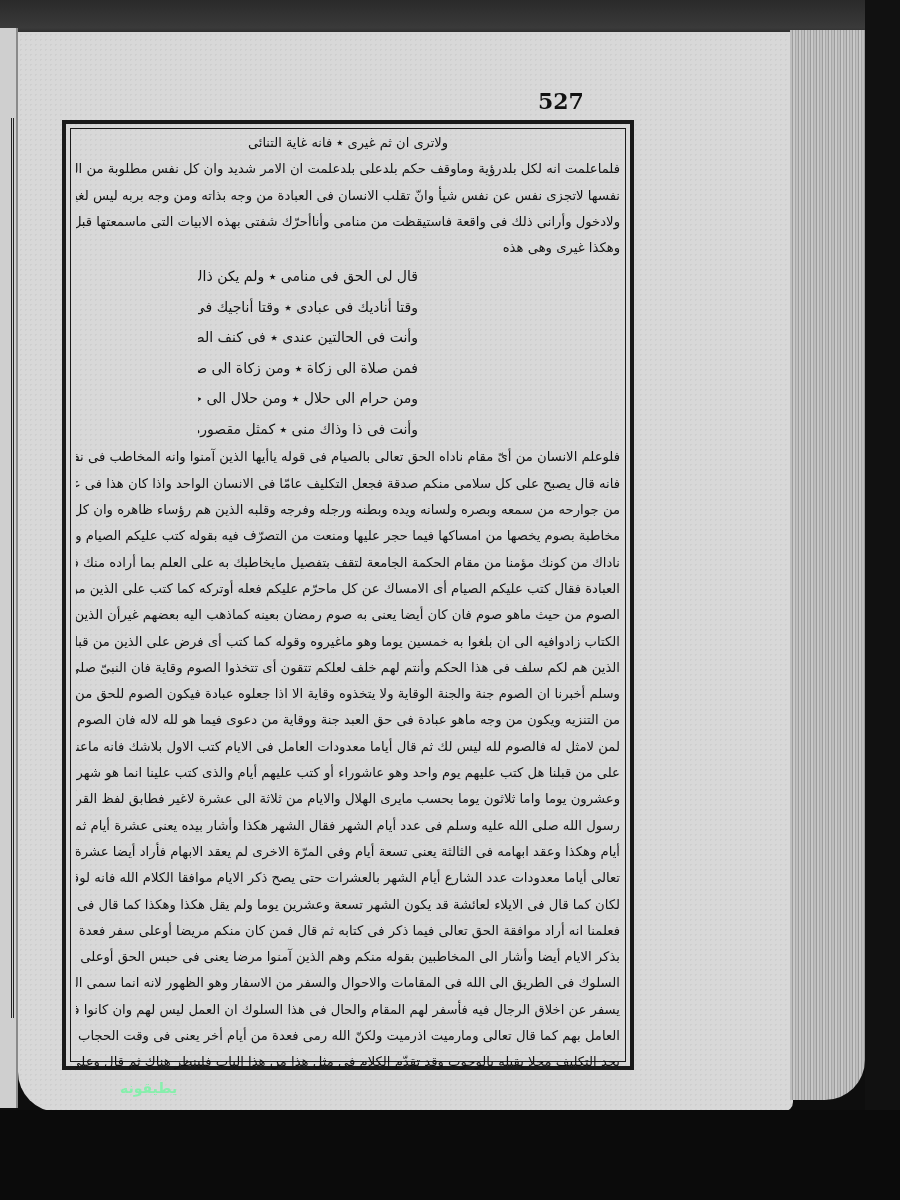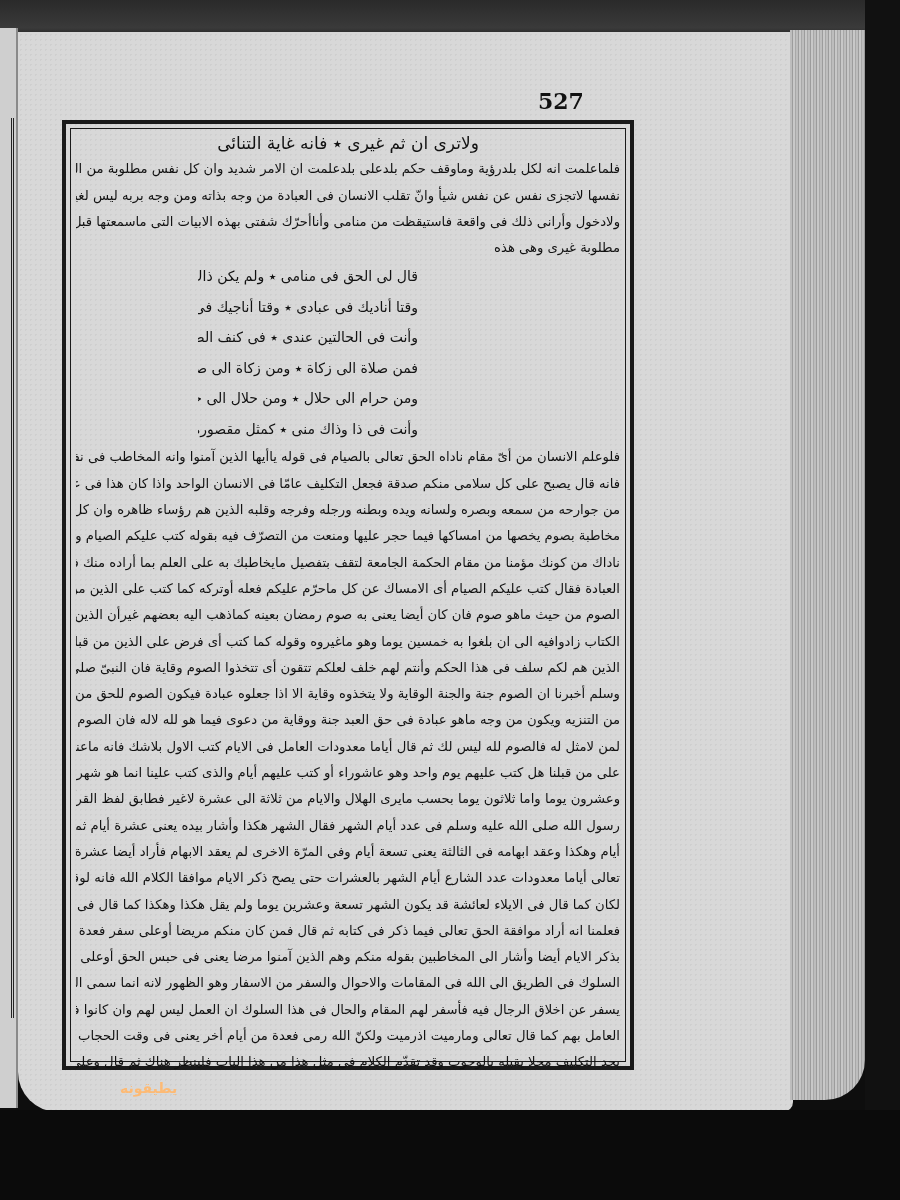--- a/index.html
+++ b/index.html
@@ -12,24 +12,24 @@
   .page-edges{position:absolute;left:790px;top:30px;width:75px;height:1070px;
     background:repeating-linear-gradient(90deg,#bdbdbd 0 2px,#9c9c9c 2px 3px,#c8c8c8 3px 5px,#a8a8a8 5px 6px);
     border-bottom-right-radius:40px;}
   .cover-right{position:absolute;left:865px;top:0;width:35px;height:1200px;background:#111;}
   .bottom-dark{position:absolute;left:0;top:1110px;width:900px;height:90px;background:#0b0b0b;}
   .page-number{position:absolute;left:538px;top:88px;font-size:22px;font-weight:bold;color:#111;direction:rtl;}
   .frame{position:absolute;left:62px;top:120px;width:572px;height:950px;border:4px solid #1a1a1a;box-sizing:border-box;}
   .frame-inner{position:absolute;left:4px;top:4px;right:4px;bottom:4px;border:1.5px solid #1a1a1a;}
   .text-block{position:absolute;left:10px;right:10px;top:6px;direction:rtl;text-align:justify;color:#111;font-size:13.2px;line-height:26.3px;font-family:"DejaVu Sans",sans-serif;}
   .line{white-space:nowrap;overflow:hidden;text-align:justify;text-align-last:justify;height:26.3px;}
-  .heading{text-align:left;text-align-last:center;font-size:17px;}
+  .heading{text-align:left;text-align-last:center;font-size:13px;}
   .poem{width:220px;margin-right:auto;margin-left:auto;position:relative;left:-40px;}
   .poem .line{text-align-last:justify;font-size:14px;line-height:30.5px;height:30.5px;}
-  .catchword{position:absolute;left:120px;top:1080px;font-size:14px;font-weight:bold;color:#fdba74;direction:rtl;font-family:"DejaVu Sans",sans-serif;}
+  .catchword{position:absolute;left:120px;top:1080px;font-size:14px;font-weight:bold;color:#86efac;direction:rtl;font-family:"DejaVu Sans",sans-serif;}
 </style>
 </head>
 <body>
 
 <div class="top-edge"></div>
 <div class="left-page">
     <div class="lframe"></div>
   </div>
 <div class="page"></div>
 <div class="page-edges"></div>
@@ -38,21 +38,21 @@
 
 <div class="page-number">527</div>
 
 <div class="frame">
   <div class="frame-inner"></div>
   <div class="text-block">
     <div class="line heading">ولاترى ان ثم غيرى ٭ فانه غاية التنائى</div>
     <div class="line">فلماعلمت انه لكل بلدرؤية وماوقف حكم بلدعلى بلدعلمت ان الامر شديد وان كل نفس مطلوبة من الحق فى</div>
     <div class="line">نفسها لاتجزى نفس عن نفس شيأ وانّ تقلب الانسان فى العبادة من وجه بذاته ومن وجه بربه ليس لغيره فيه مساغ</div>
     <div class="line">ولادخول وأرانى ذلك فى واقعة فاستيقظت من منامى وأناأحرّك شفتى بهذه الابيات التى ماسمعتها قبل هذا الامنى</div>
-    <div class="line" style="text-align-last:right">مطلوبة غيرى وهى هذه</div>
+    <div class="line" style="text-align-last:right">وهكذا غيرى وهى هذه</div>
     <div class="poem">
       <div class="line">قال لى الحق فى منامى ٭ ولم يكن ذاك من كلامى</div>
       <div class="line">وقتا أناديك فى عبادى ٭ وقتا أناجيك فى مقامى</div>
       <div class="line">وأنت فى الحالتين عندى ٭ فى كنف الصون والذمام</div>
       <div class="line">فمن صلاة الى زكاة ٭ ومن زكاة الى صيام</div>
       <div class="line">ومن حرام الى حلال ٭ ومن حلال الى حرام</div>
       <div class="line">وأنت فى ذا وذاك منى ٭ كمثل مقصورة الخيام</div>
     </div>
     <div class="line">فلوعلم الانسان من أىّ مقام ناداه الحق تعالى بالصيام فى قوله ياأيها الذين آمنوا وانه المخاطب فى نفسه وحده بهذه الجمعية</div>
     <div class="line">فانه قال يصبح على كل سلامى منكم صدقة فجعل التكليف عامّا فى الانسان الواحد واذا كان هذا فى عروقه فأين أنت</div>

